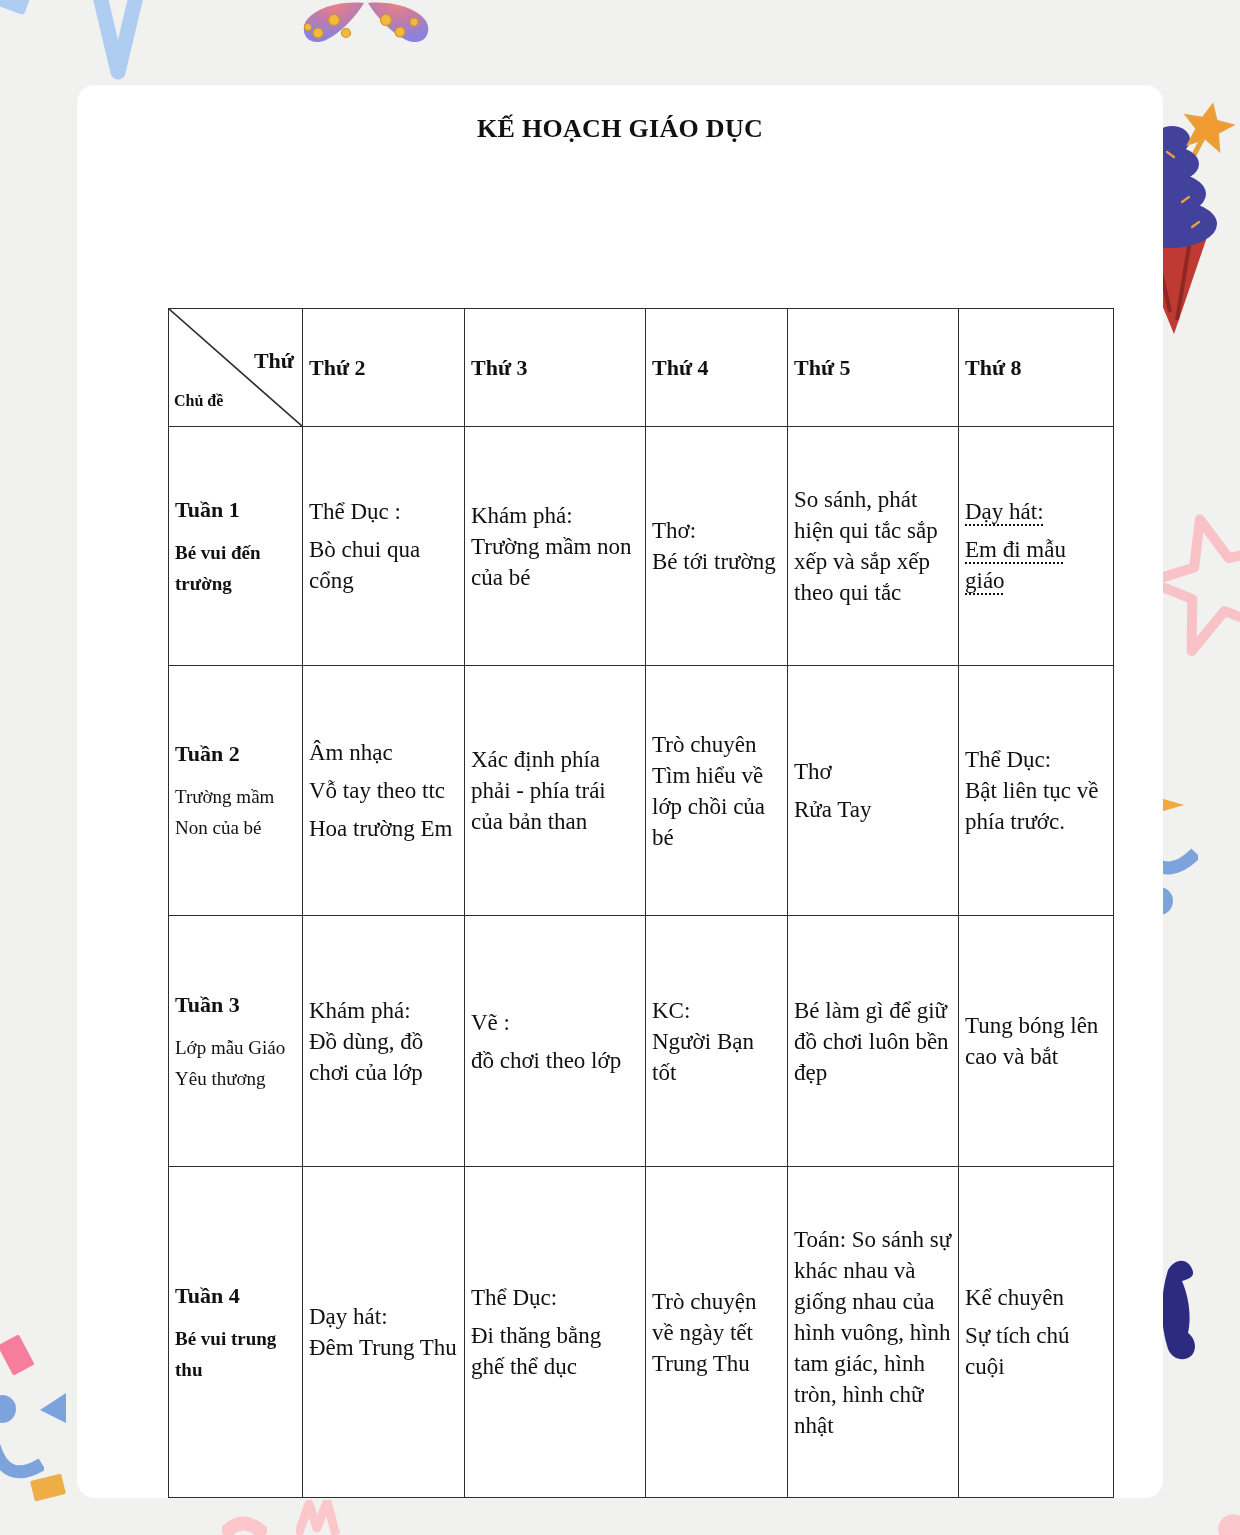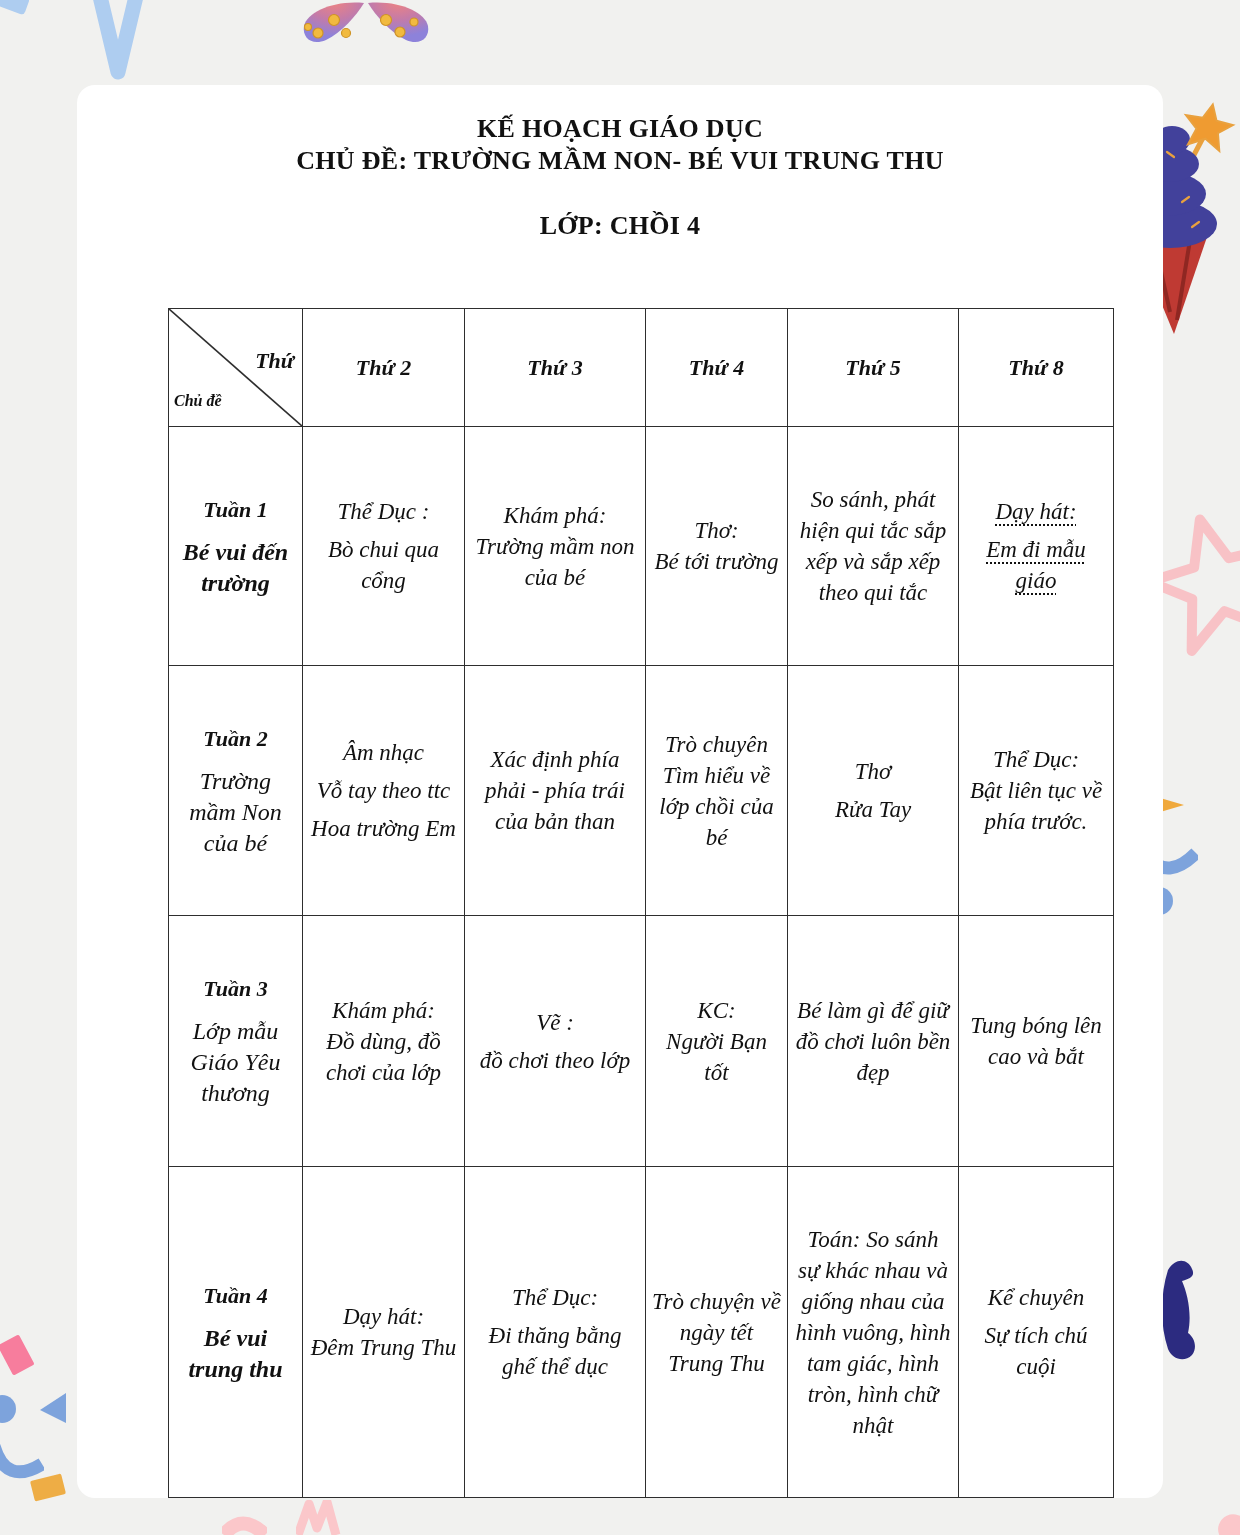--- a/index.html
+++ b/index.html
@@ -16,34 +16,33 @@
   }
   .title-block{position:absolute;left:0;right:0;top:28px;text-align:center;}
   .title-line{font-size:26px;font-weight:bold;line-height:32px;letter-spacing:.3px;}
   .title-class{margin-top:33px;}
   table.plan{
     position:absolute;left:91px;top:223px;width:945px;
     border-collapse:collapse;table-layout:fixed;
   }
   .plan th,.plan td{
     border:1.6px solid #2e2e2e;
-    text-align:center;vertical-align:middle;
+    text-align:left;vertical-align:middle;
     padding:4px 6px;
     font-size:23px;line-height:31px;
     overflow:hidden;
-    font-style:italic;
   }
   .plan thead th{font-size:22px;font-weight:bold;height:109px;}
   .corner{position:relative;padding:0 !important;}
   .corner svg{position:absolute;left:0;top:0;width:100%;height:100%;}
   .corner .c-top{position:absolute;right:8px;top:36px;font-weight:bold;font-size:22px;}
   .corner .c-bottom{position:absolute;left:5px;bottom:10px;font-weight:bold;font-size:16px;}
   .plan p{margin:7px 0;white-space:pre-line;}
   .week{font-size:22px;font-weight:bold;margin:7px 0 12px 0 !important;}
-  .theme{font-size:24px;}
+  .theme{font-size:19px;}
   .theme-bold{font-weight:bold;}
   .u{text-decoration:underline;text-decoration-style:dotted;text-decoration-thickness:2px;text-underline-offset:5px;}
   .r1 td{height:230px;} .r2 td{height:241px;} .r3 td{height:242px;} .r4 td{height:322px;}
 </style>
 </head>
 <body>
 
 <div class="deco" style="left:-6px;top:-8px;width:34px;height:18px;background:#aecdf0;border-radius:4px;transform:rotate(20deg);"></div>
 
 <svg class="deco" style="left:92px;top:0;" width="52" height="82" viewBox="0 0 52 82">
@@ -125,22 +124,20 @@
 </svg>
 <svg class="deco" style="left:296px;top:1500px;" width="45" height="35" viewBox="0 0 45 35">
   <polyline points="2,35 13,4 21,28 31,2 40,35" fill="none" stroke="#fbc7ca" stroke-width="9" stroke-linejoin="round"></polyline>
 </svg>
 <div class="deco" style="left:1218px;top:1515px;width:34px;height:30px;background:#fbc7ca;border-radius:16px;transform:rotate(20deg);"></div>
 
 <div class="page">
 
   <div class="title-block">
     <div class="title-line">KẾ HOẠCH GIÁO DỤC</div>
-    <div class="title-line">CHỦ ĐỀ: TRƯỜNG MẦM NON- BÉ VUI TRUNG THU</div>
-    <div class="title-line title-class">LỚP: CHỒI 4</div>
   </div>
 
   <table class="plan">
     <colgroup>
       <col style="width:134px">
         <col style="width:162px">
         <col style="width:181px">
       <col style="width:142px">
         <col style="width:171px">
         <col style="width:155px">

